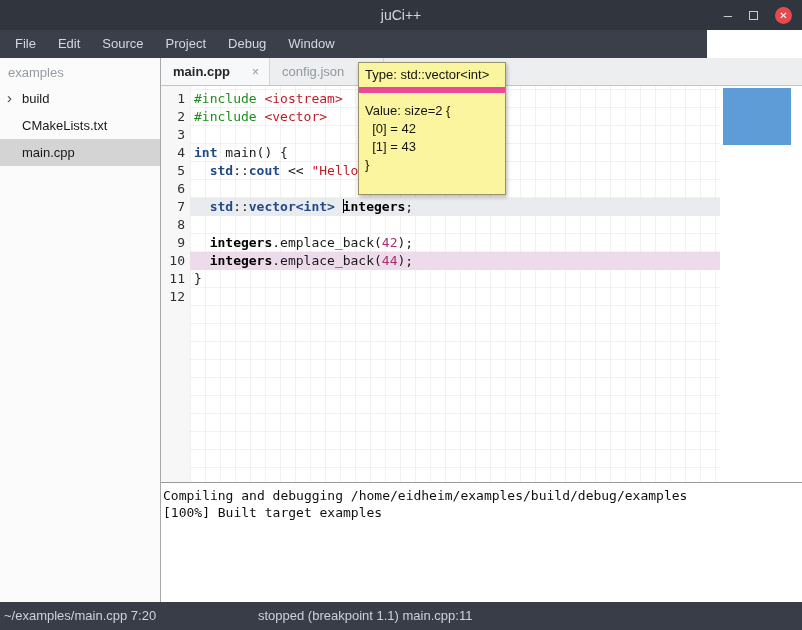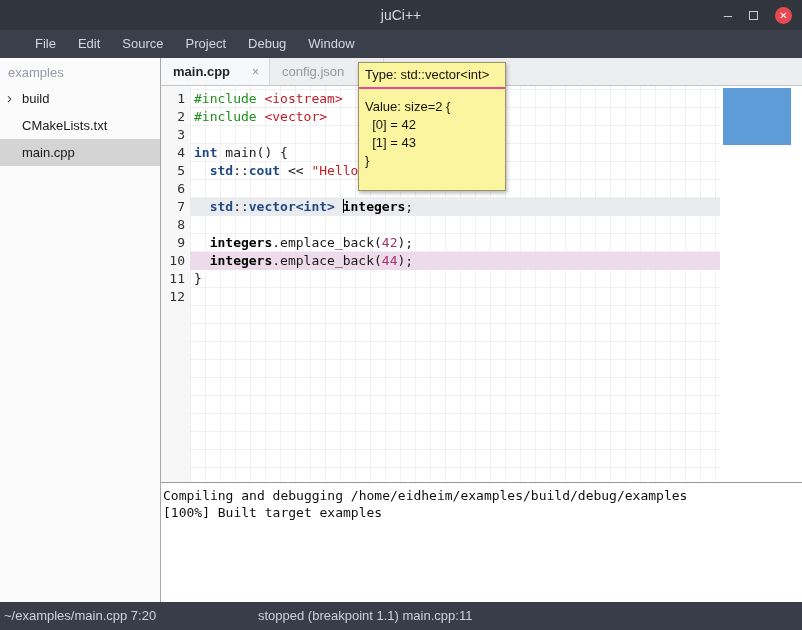--- a/index.html
+++ b/index.html
@@ -13,21 +13,21 @@
   .titlebar { position:absolute; left:0; top:0; width:802px; height:30px; background:#31353e; }
   .win-title { position:absolute; left:0; right:0; top:0; height:30px; line-height:30px;
     text-align:center; color:#d3d8e0; font-size:14px; }
   .win-controls { position:absolute; right:10px; top:0; height:30px; display:flex; align-items:center; gap:17px; }
   .btn-min { color:#c7ccd4; font-size:15px; line-height:30px; }
   .btn-restore { width:9px; height:9px; border:1px solid #c7ccd4; display:inline-block; }
   .btn-close { width:17px; height:17px; border-radius:50%; background:#e6494f; color:#ffffff;
     font-size:10px; display:flex; align-items:center; justify-content:center; }
 
   
-  .menubar { position:absolute; left:0; top:30px; width:802px; height:28px; background:#3a3f49; padding-left:24px; }
+  .menubar { position:absolute; left:0; top:30px; width:707px; height:28px; background:#3a3f49; padding-left:4px; }
   .menu-item { display:inline-block; padding:0 11px; line-height:28px; color:#d3d8e0; font-size:13px; }
 
   
   .sidebar { position:absolute; left:0; top:58px; width:161px; height:544px;
     background:#fbfbfb; border-right:1px solid #a9a9a9; }
   .sidebar-header { padding:7px 8px 5px 8px; color:#959ba5; font-size:13px; }
   .tree-item { height:27px; line-height:27px; font-size:13px; color:#17191c; padding-left:22px; position:relative; }
   .tree-item.selected { background:#d4d4d4; }
   .chevron { position:absolute; left:7px; top:-1px; color:#3d4147; font-size:15px; }
   .tree-label { }
@@ -61,21 +61,21 @@
   .tk-bold { color:#000000; font-weight:bold; }
   .caret { display:inline-block; width:1px; height:14px; background:#000; vertical-align:-2px; margin-right:-1px; }
 
   .minimap { position:absolute; left:559px; top:0; width:82px; height:100%; background:#ffffff; }
   .minimap-view { position:absolute; left:3px; top:2px; width:68px; height:57px; background:#5e9cd8; }
 
   
   .tooltip { position:absolute; left:358px; top:62px; width:148px; z-index:10;
     background:#fbf5a0; border:1px solid #98946a; box-shadow:1px 2px 4px rgba(0,0,0,0.3);
     font-size:13px; color:#15150d; }
-  .tooltip-type { padding:4px 6px 5px 6px; border-bottom:2px solid #ec4899; }
+  .tooltip-type { padding:4px 6px 5px 6px; border-bottom:6px solid #ec4899; }
   .tooltip-value { padding:9px 6px 20px 6px; }
   .tline { line-height:18px; white-space:pre; }
 
   
   .output { position:absolute; left:161px; top:482px; width:641px; height:120px; background:#ffffff;
     border-top:1px solid #989898; font-family:"DejaVu Sans Mono", monospace; font-size:13px;
     color:#101010; padding:4px 0 0 2px; }
   .output-line { line-height:17px; white-space:pre; }
 
   

